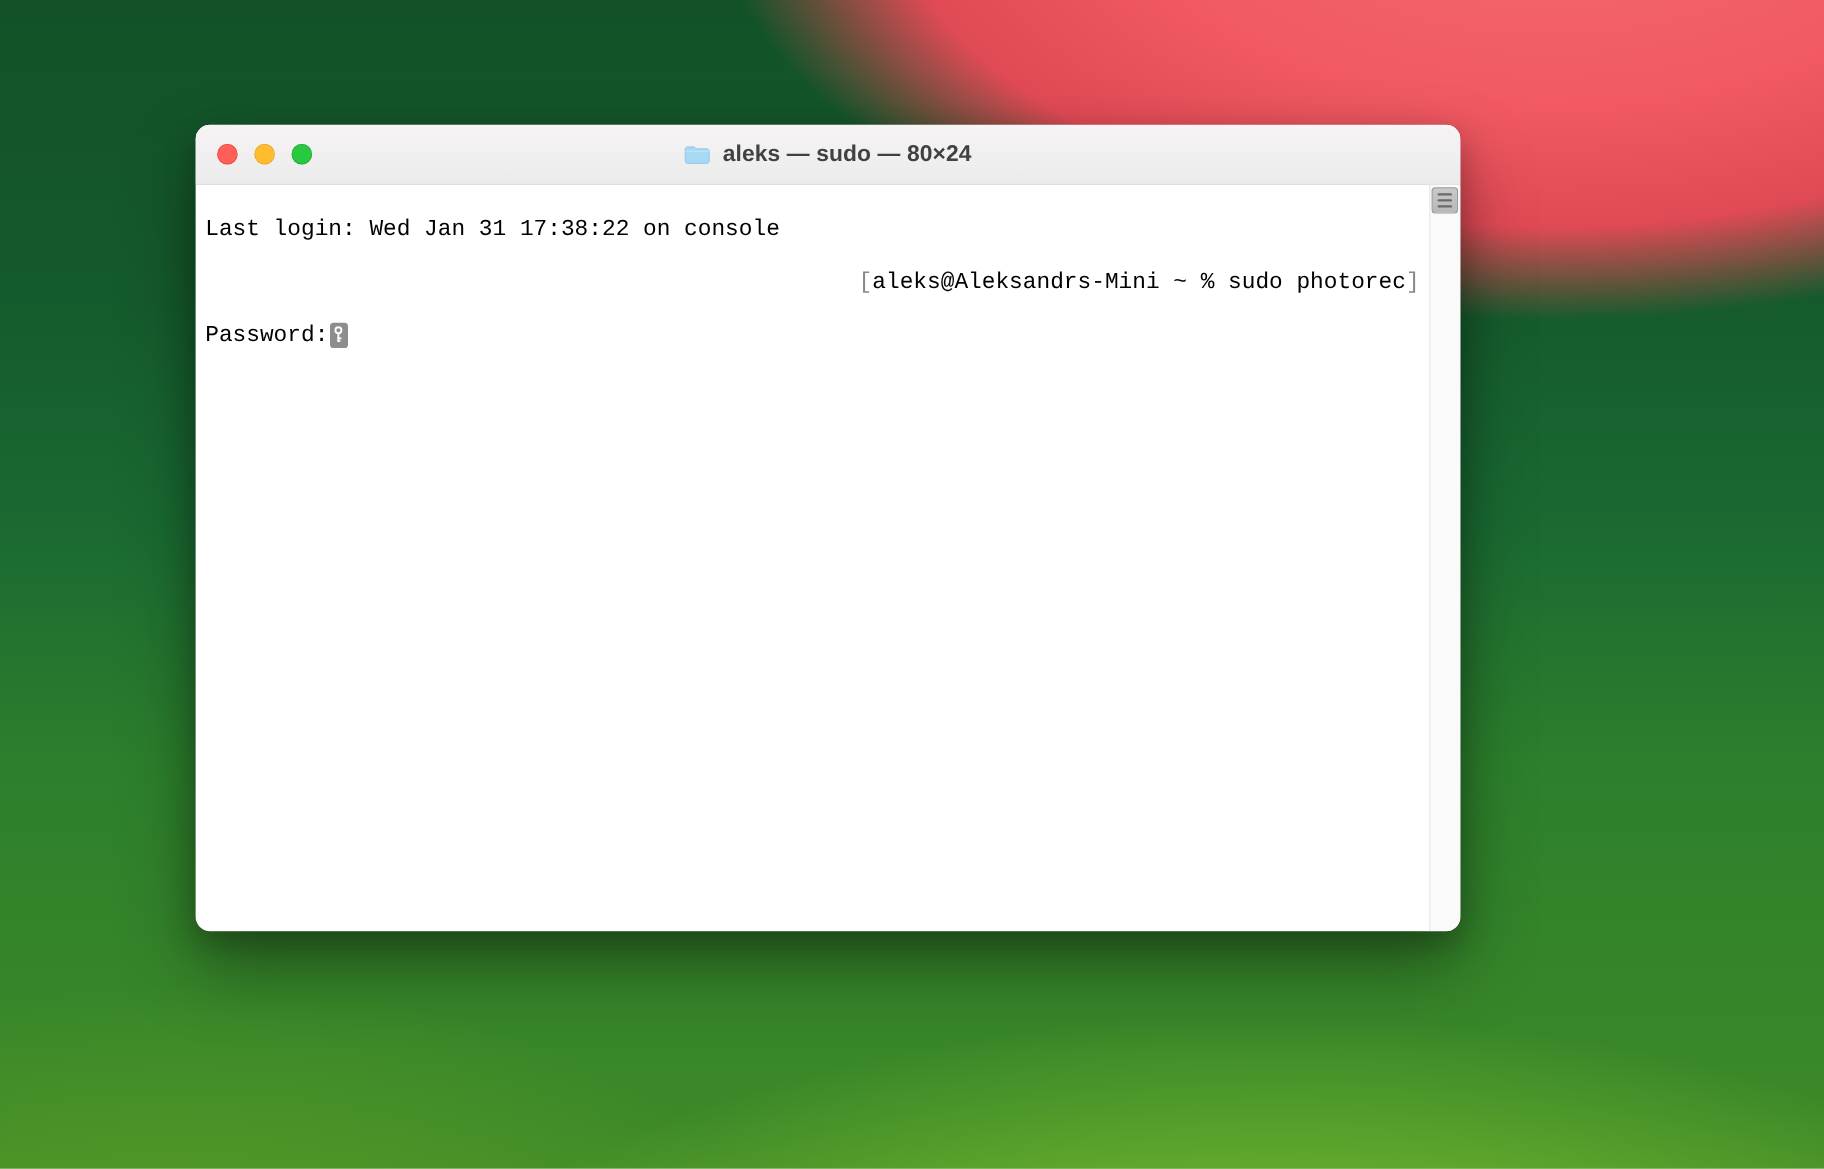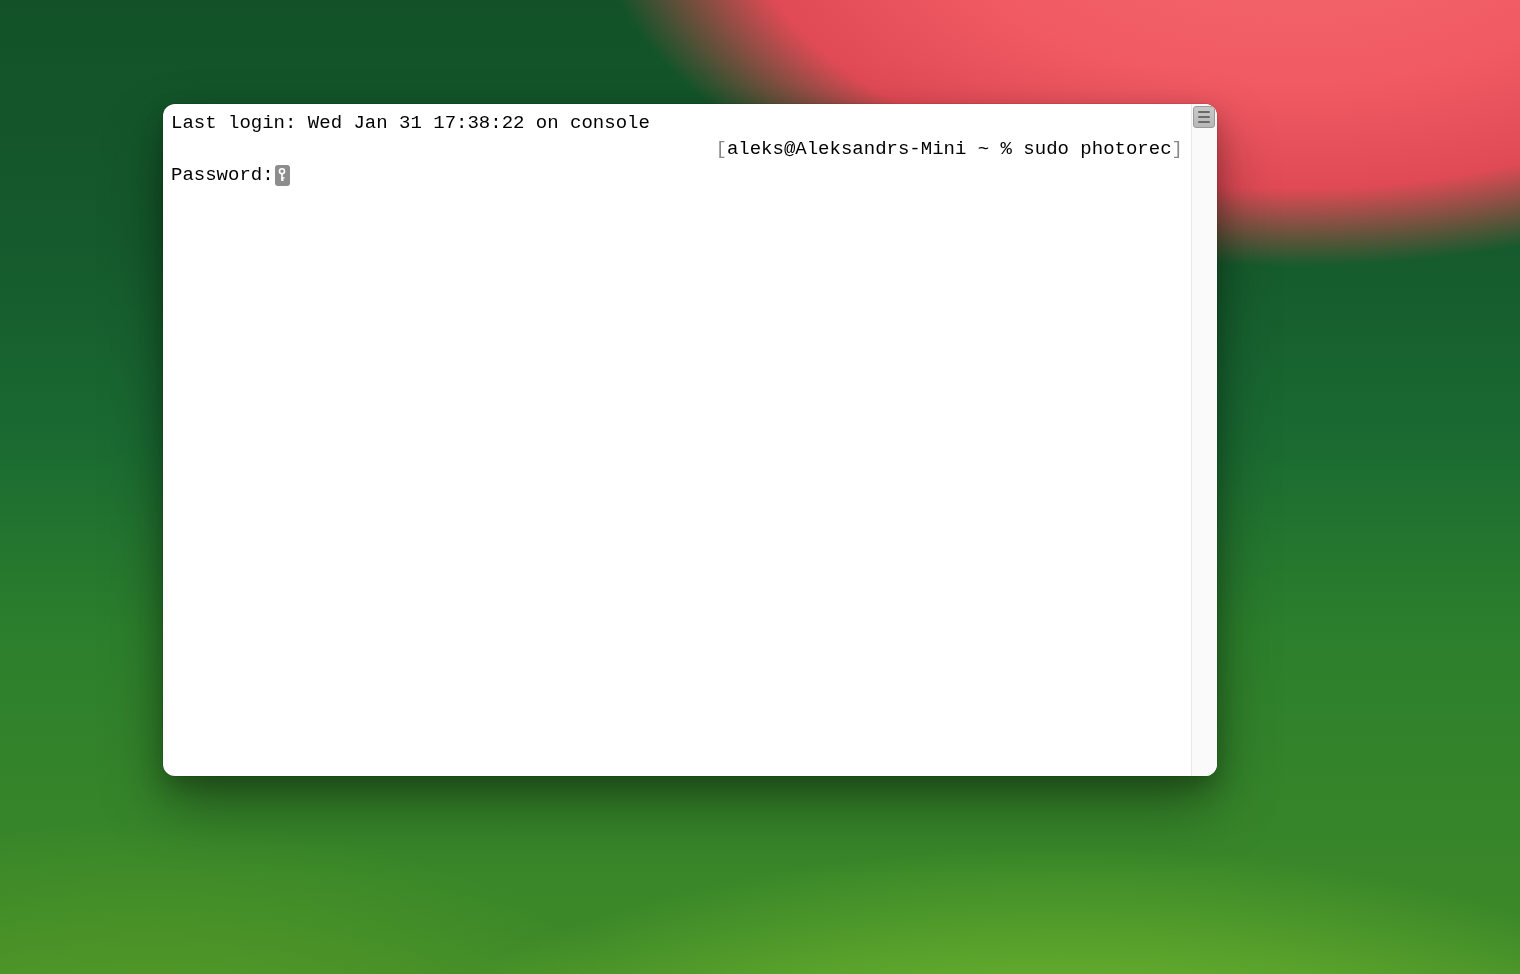--- a/index.html
+++ b/index.html
@@ -101,20 +101,21 @@
       font-family: "SF Mono", Menlo, Monaco, "Courier New", monospace;
       font-size: 19px;
       line-height: 26px;
       color: #000;
       white-space: pre;
       overflow: hidden;
     }
     
     .term-line {
       display: block;
+      margin-top: 18px;
     }
     
     .left-bracket, .right-bracket {
       color: #888;
     }
     
     .prompt-row {
       display: flex;
       justify-content: flex-end;
     }
@@ -162,20 +163,36 @@
       border-radius: 1px;
     }
   </style>
 </head>
 <body>
 
 <div class="desktop-bg"></div>
 
 <div class="terminal-window">
 
+  <div class="titlebar">
+    <div class="traffic-lights">
+      <div class="traffic-light traffic-close"></div>
+      <div class="traffic-light traffic-min"></div>
+      <div class="traffic-light traffic-max"></div>
+    </div>
+    <div class="title-area">
+      <span class="folder-icon">
+        <svg viewBox="0 0 22 18" width="22" height="18">
+          <path d="M1 4.2c0-1 .8-1.8 1.8-1.8h5.1c.6 0 1.1.28 1.45.75l.65.85H19c1.1 0 2 .9 2 2v8.2c0 1.1-.9 2-2 2H3c-1.1 0-2-.9-2-2V4.2z" fill="#a8d9f4" stroke="#7fbfe3" stroke-width="0.6"></path>
+          <path d="M1 6h20" stroke="#ffffff" stroke-opacity="0.5" stroke-width="0.6"></path>
+        </svg>
+      </span>
+      <span class="title-text">aleks — sudo — 80×24</span>
+    </div>
+  </div>
 
   <div class="terminal-body">
     <div class="terminal-content"><span class="term-line">Last login: Wed Jan 31 17:38:22 on console</span><span class="term-line prompt-row"><span><span class="left-bracket">[</span><span>aleks@Aleksandrs-Mini ~ % sudo photorec</span></span><span class="right-bracket">]</span></span><span class="term-line"><span>Password:</span><span class="key-glyph"><svg viewBox="0 0 10 16" width="10" height="16">
               <circle cx="5" cy="4.2" r="2.5" fill="none" stroke="#fff" stroke-width="1.6"></circle>
               <rect x="4.2" y="6.2" width="1.6" height="7.5" fill="#fff"></rect>
               <rect x="4.2" y="10.2" width="3.3" height="1.5" fill="#fff"></rect>
               <rect x="4.2" y="12.4" width="2.4" height="1.5" fill="#fff"></rect>
             </svg></span></span></div>
 
     <div class="scroll-region">

